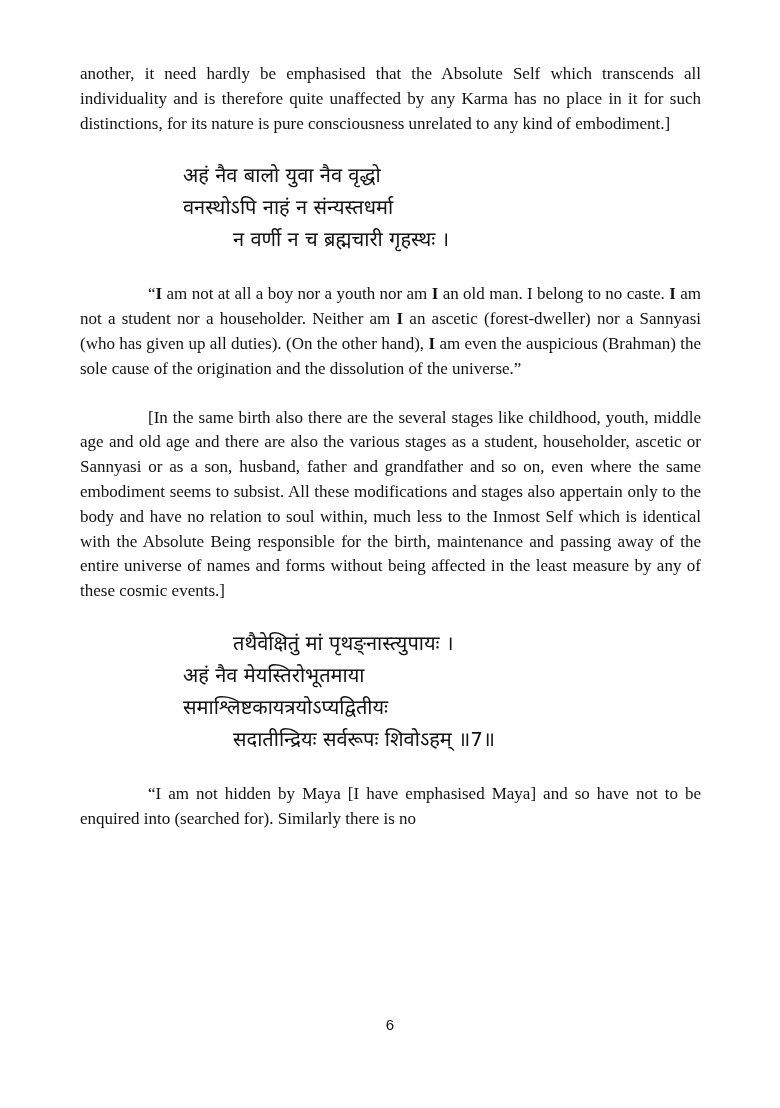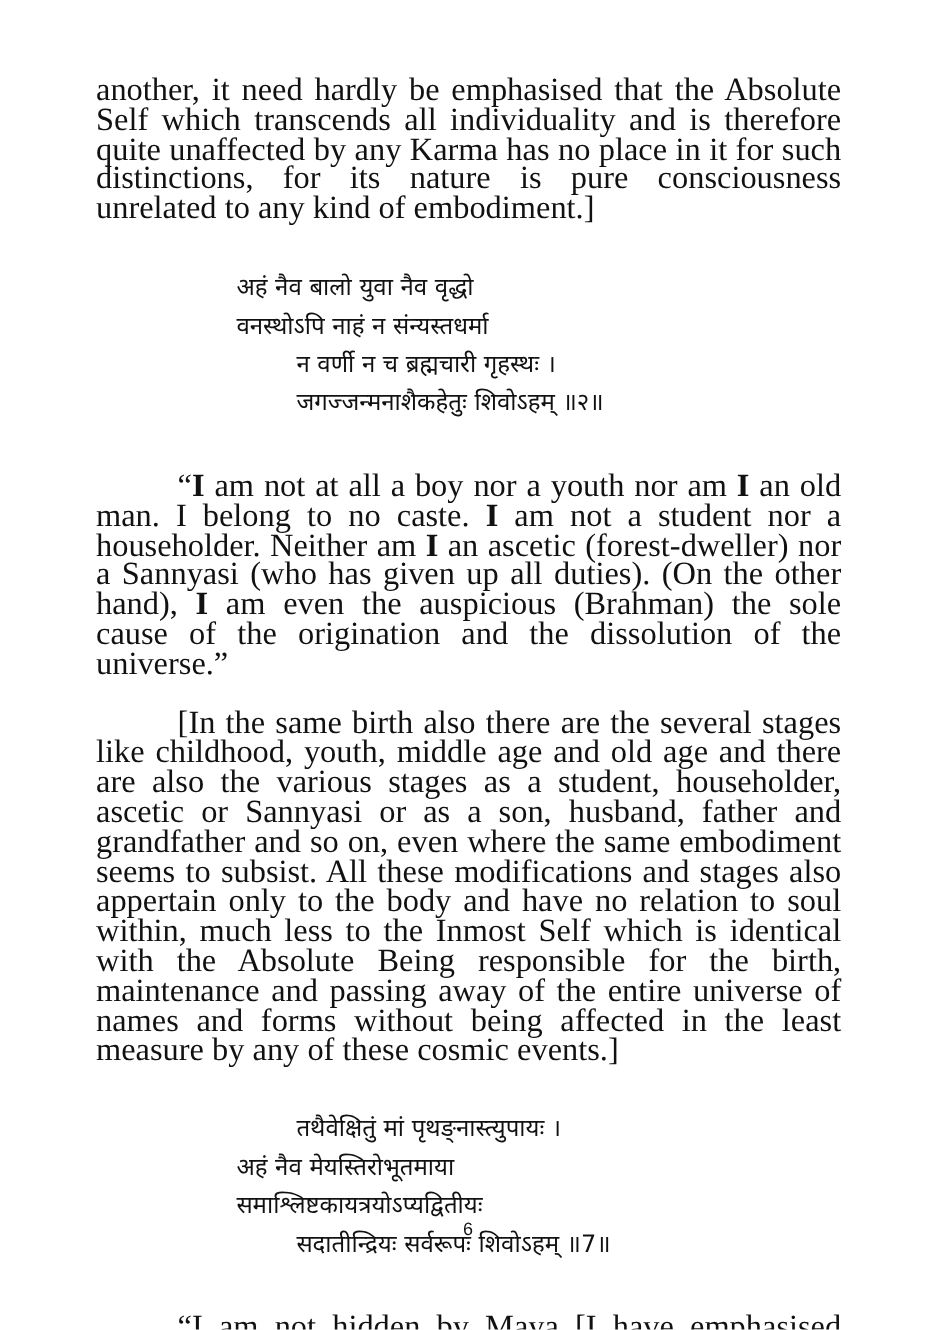--- a/index.html
+++ b/index.html
@@ -15,35 +15,35 @@
       font-family: "Liberation Serif", "DejaVu Serif", serif;
       color: #111111;
     }
     .page {
       position: absolute;
       left: 80px;
       top: 62px;
       width: 621px;
     }
     .para {
-      font-size: 27px;
+      font-size: 17px;
       line-height: 24.8px;
       text-align: justify;
       margin: 0;
     }
     .para.indent {
       text-indent: 68px;
     }
     .para.italic {
     }
     .para b {
       font-weight: bold;
     }
     .verse {
-      margin: 17px;
+      margin: 3px;
       padding-left: 100px;
       font-family: "DejaVu Sans", sans-serif;
       font-size: 20px;
       line-height: 32px;
     }
     .verse .line { display: block; white-space: nowrap; }
     .verse .line.inset { padding-left: 50px; }
     .gap-after-para { height: 20px; }
     .gap-after-verse { height: 24px; }
     .gap-small { height: 24px; }
@@ -64,21 +64,20 @@
 <div class="page">
 
   <p class="para">another, it need hardly be emphasised that the Absolute Self which transcends all individuality and is therefore quite unaffected by any Karma has no place in it for such distinctions, for its nature is pure consciousness unrelated to any kind of embodiment.]</p>
 
   <div class="gap-after-para"></div>
 
   <div class="verse">
     <span class="line">अहं नैव बालो युवा नैव वृद्धो</span>
     <span class="line">वनस्थोऽपि नाहं न संन्यस्तधर्मा</span>
     <span class="line inset">न वर्णी न च ब्रह्मचारी गृहस्थः ।</span>
-    <span class="line inset">जगज्जन्मनाशैकहेतुः शिवोऽहम् ॥२॥</span>
   </div>
 
   <div class="gap-after-verse"></div>
 
   <p class="para indent italic"><span>“</span><b>I</b><span> am not at all a boy nor a youth nor am </span><b>I</b><span> an old man. I belong to no caste. </span><b>I</b><span> am not a student nor a householder. Neither am </span><b>I</b><span> an ascetic (forest-dweller) nor a Sannyasi (who has given up all duties). (On the other hand), </span><b>I</b><span> am even the auspicious (Brahman) the sole cause of the origination and the dissolution of the universe.”</span></p>
 
   <div class="gap-small"></div>
 
   <p class="para indent">[In the same birth also there are the several stages like childhood, youth, middle age and old age and there are also the various stages as a student, householder, ascetic or Sannyasi or as a son, husband, father and grandfather and so on, even where the same embodiment seems to subsist. All these modifications and stages also appertain only to the body and have no relation to soul within, much less to the Inmost Self which is identical with the Absolute Being responsible for the birth, maintenance and passing away of the entire universe of names and forms without being affected in the least measure by any of these cosmic events.]</p>
 

